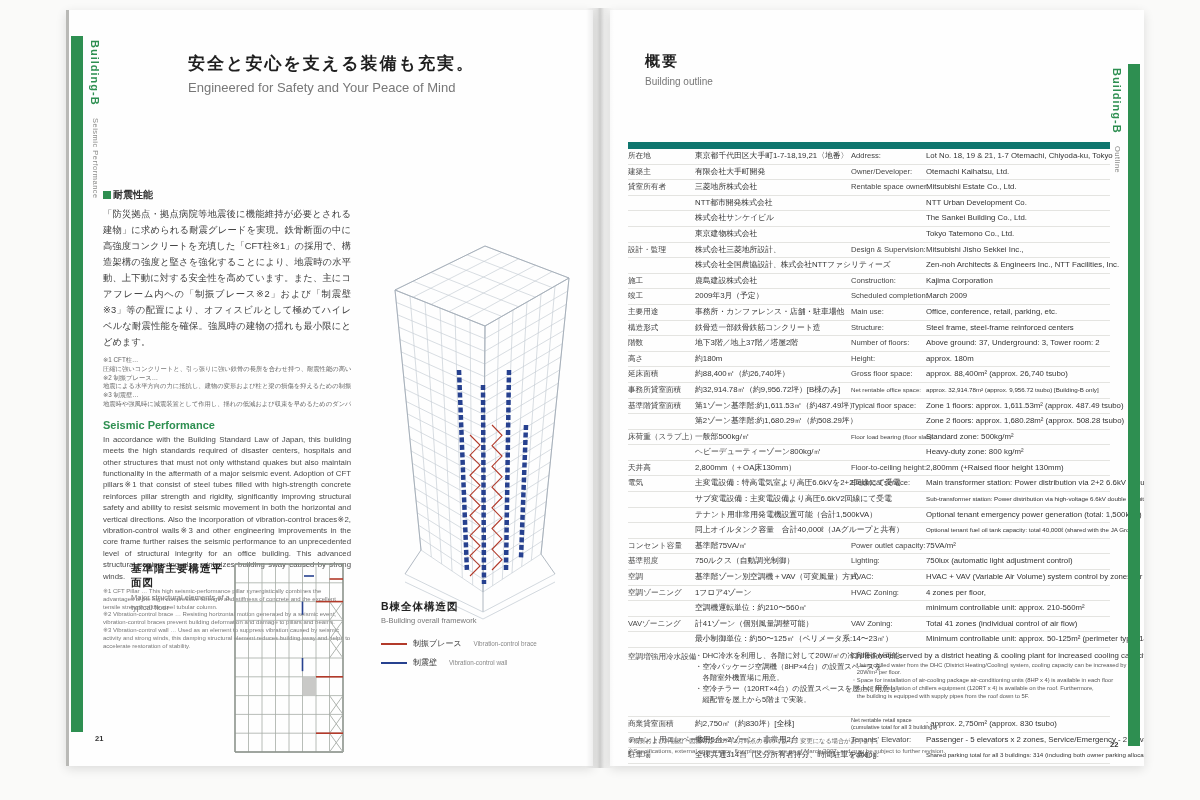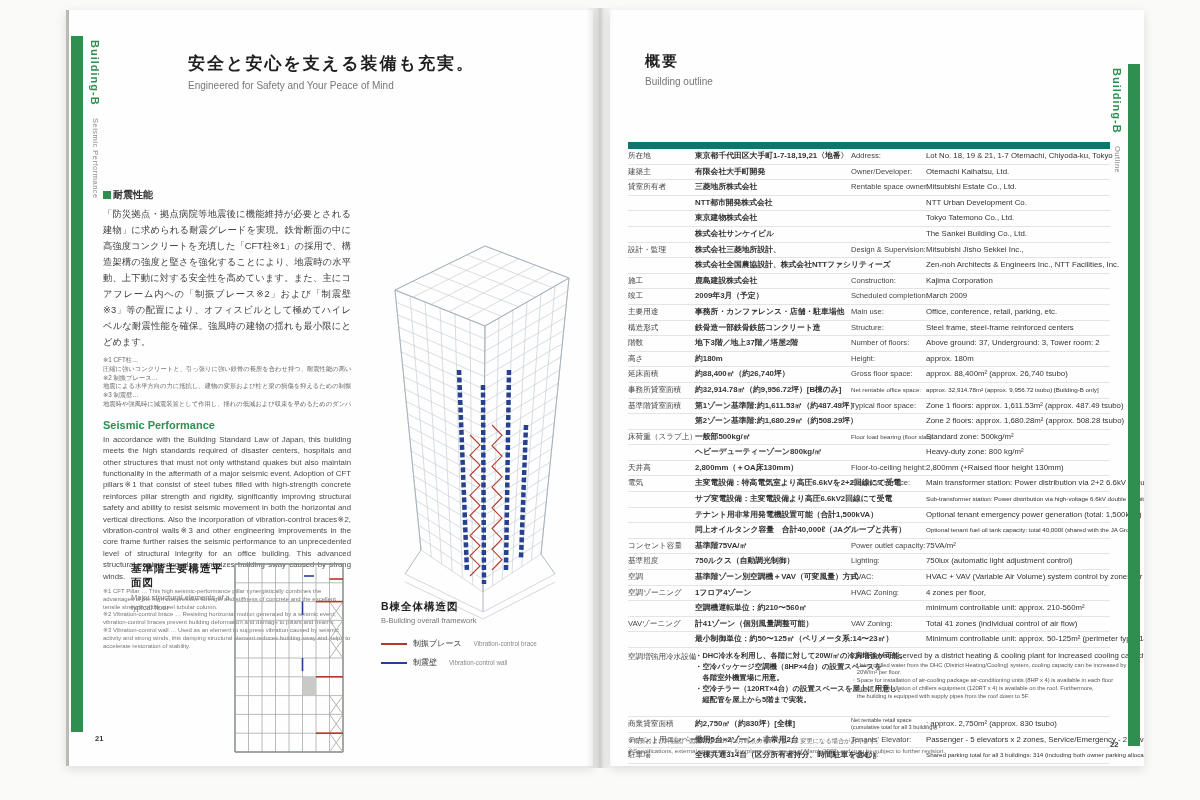--- a/index.html
+++ b/index.html
@@ -7,21 +7,21 @@
   .page{position:absolute;top:10px;height:756px;background:#fefefe;box-shadow:0 3px 10px rgba(0,0,0,.12);overflow:hidden;}
   .page-left{left:66px;width:524px;border-left:3px solid #b9b9b6;}
   .page-right{left:610px;width:534px;}
   .spine{position:absolute;left:586px;top:8px;width:28px;height:760px;
     background:linear-gradient(90deg,rgba(0,0,0,0) 0%,rgba(0,0,0,.10) 40%,rgba(0,0,0,.18) 50%,rgba(0,0,0,.06) 65%,rgba(0,0,0,0) 100%);z-index:5;}
   .greenbar{position:absolute;background:#2e8f51;}
   .v-text{writing-mode:vertical-rl;position:absolute;white-space:nowrap;}
   .v-title{color:#2e8f51;font-weight:bold;font-size:11px;letter-spacing:1px;}
   .v-sub{color:#8a8a88;font-size:7.5px;letter-spacing:.5px;margin-top:8px;}
   .title-ja{position:absolute;font-weight:bold;font-size:17px;letter-spacing:2px;color:#1f1f1f;}
-  .title-en{position:absolute;font-size:10px;color:#777;}
+  .title-en{position:absolute;font-size:13px;color:#777;}
   .sect{position:absolute;left:34px;top:178px;width:248px;}
   .sect-h{font-size:10px;font-weight:bold;color:#333;margin-bottom:4px;}
   .sq{display:inline-block;width:8px;height:8px;background:#2e8f51;margin-right:2px;vertical-align:-1px;}
   .body-ja{font-size:9.3px;line-height:16px;color:#3c3c3c;text-align:justify;}
   .notes{margin-top:6px;}
   .note-line{font-size:6.3px;line-height:8.8px;color:#666;white-space:nowrap;overflow:hidden;}
   .sect-h-en{color:#2e8f51;font-size:11px;font-weight:bold;margin:10px 0 3px;}
   .body-en{font-size:7.8px;line-height:11.4px;color:#4a4a4a;text-align:justify;}
   .notes-en .note-line{font-size:6px;line-height:7.8px;color:#777;white-space:normal;}
   .fp-label{position:absolute;left:62px;top:552px;width:100px;}
@@ -35,21 +35,21 @@
   .legend-swatch{width:26px;height:2px;margin-right:6px;flex:none;}
   .legend-ja{font-size:8px;color:#333;margin-right:12px;white-space:nowrap;}
   .legend-en{font-size:6.3px;color:#888;white-space:nowrap;}
   .pagenum{position:absolute;font-size:7.5px;font-weight:bold;color:#333;}
   .rp-h-ja{position:absolute;left:35px;top:42px;font-weight:bold;font-size:15px;letter-spacing:2px;color:#1f1f1f;}
   .rp-h-en{position:absolute;left:35px;top:66px;font-size:10px;color:#777;}
   .outline-table{position:absolute;left:18px;top:132px;width:482px;border-top:7px solid #0f766e;}
   .trow{display:flex;align-items:flex-start;border-bottom:1px solid #e4e4e1;height:14.6px;line-height:14.6px;overflow:visible;}
   .trow.tall{height:auto;padding:2px 0 11px;justify-content:space-between;}
   .c-jl{width:67px;flex:none;font-size:7.6px;color:#444;white-space:nowrap;}
-  .c-jv{width:156px;flex:none;font-size:7.8px;color:#333;white-space:nowrap;font-weight:bold;}
+  .c-jv{width:156px;flex:none;font-size:7.8px;color:#333;white-space:nowrap;}
   .c-el{width:75px;flex:none;font-size:7.6px;color:#444;white-space:nowrap;}
   .c-ev{flex:1;font-size:7.8px;color:#333;white-space:nowrap;}
   .c-el.small,.c-ev.small{font-size:6.2px;}
   .c-jv.multi,.c-el.multi,.c-espan.multi{white-space:normal;line-height:normal;}
   .c-jv.multi div{font-size:7.4px;line-height:11px;white-space:nowrap;}
   .c-el.multi div{font-size:5.6px;line-height:6.6px;white-space:nowrap;}
   .c-espan{flex:1;font-size:7.8px;white-space:nowrap;}
   .c-espan.multi div{font-size:5.8px;line-height:7.8px;white-space:nowrap;color:#555;}
   .c-espan.multi div:first-child{font-size:7.8px;line-height:11.5px;color:#333;}
   .tfoot{position:absolute;left:18px;width:480px;}
@@ -280,29 +280,29 @@
           <div class="c-ev">Mitsubishi Estate Co., Ltd.</div>
         </div>
         <div class="trow">
           <div class="c-jl"></div>
           <div class="c-jv">NTT都市開発株式会社</div>
           <div class="c-el"></div>
           <div class="c-ev">NTT Urban Development Co.</div>
         </div>
         <div class="trow">
           <div class="c-jl"></div>
+          <div class="c-jv">株式会社サンケイビル</div>
+          <div class="c-el"></div>
+          <div class="c-ev">The Sankei Building Co., Ltd.</div>
+        </div>
+        <div class="trow">
+          <div class="c-jl"></div>
           <div class="c-jv">東京建物株式会社</div>
           <div class="c-el"></div>
           <div class="c-ev">Tokyo Tatemono Co., Ltd.</div>
-        </div>
-        <div class="trow">
-          <div class="c-jl"></div>
-          <div class="c-jv">株式会社サンケイビル</div>
-          <div class="c-el"></div>
-          <div class="c-ev">The Sankei Building Co., Ltd.</div>
         </div>
         <div class="trow">
           <div class="c-jl">設計・監理</div>
           <div class="c-jv">株式会社三菱地所設計、</div>
           <div class="c-el">Design &amp; Supervision:</div>
           <div class="c-ev">Mitsubishi Jisho Sekkei Inc.,</div>
         </div>
         <div class="trow">
           <div class="c-jl"></div>
           <div class="c-jv">株式会社全国農協設計、株式会社NTTファシリティーズ</div>

